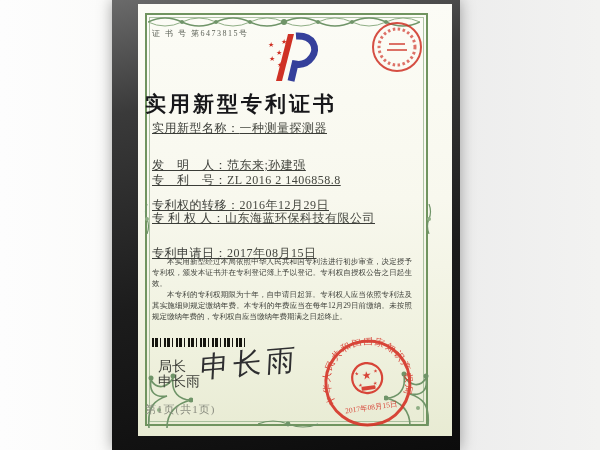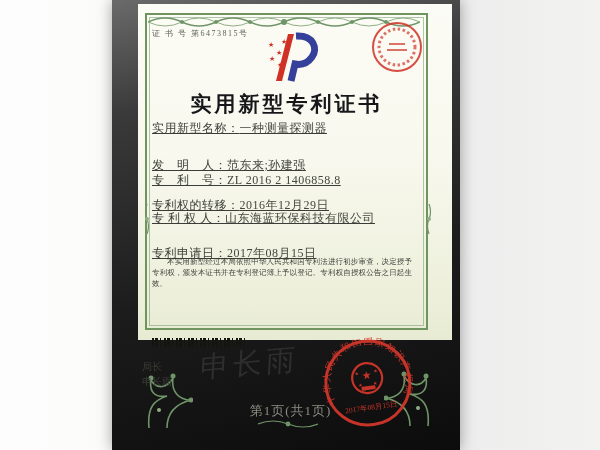--- a/index.html
+++ b/index.html
@@ -8,60 +8,60 @@
     background:linear-gradient(90deg,#fdfdfd 0%,#fbfbfa 18%,#ececec 72%,#f2f2f1 100%);
     font-family:"Liberation Serif",serif;
   }
   
   .frame{
     position:absolute;left:112px;top:0;width:348px;height:450px;
     background:linear-gradient(168deg,#6a6a6a 0%,#3a3a3a 22%,#1c1c1c 60%,#0c0c0c 100%);
     box-shadow:0 0 14px rgba(0,0,0,.35);
   }
   .paper{
-    position:absolute;left:138px;top:4px;width:314px;height:336px;
+    position:absolute;left:138px;top:4px;width:314px;height:432px;
     background:linear-gradient(180deg,#fcfcf6 0%,#f8f8ee 45%,#eff1de 80%,#e8ebd3 100%);
   }
   .border-outer{
     position:absolute;left:7px;top:9px;right:24px;bottom:10px;
     border:2px solid #70945f;
   }
   .border-inner{position:absolute;inset:2px;border:1px solid #8fae85;opacity:.7;}
   .ornament{position:absolute;color:#6f9468;}
   .cert-no{position:absolute;left:14px;top:24px;font-size:8px;letter-spacing:1.5px;color:#5d6258;}
   .logo{position:absolute;left:130px;top:27px;}
   .title{
-    position:absolute;left:7px;right:24px;top:86px;text-align:center;
+    position:absolute;left:7px;right:24px;top:86px;text-align:left;
     font-size:21px;font-weight:700;color:#17171a;letter-spacing:3px;
   }
   .top-stamp{position:absolute;left:232px;top:16px;opacity:.85;}
   .fields{position:absolute;left:14px;top:0;width:280px;}
   .field-row{position:absolute;left:0;white-space:nowrap;font-size:12px;color:#3b3d38;letter-spacing:.5px;text-decoration:underline;}
   .field-row .lab{color:#3b3d38;}
   .field-row .val{color:#44463f;}
   .r0{top:116px}.r1{top:153px}.r2{top:168px}.r3{top:193px}.r4{top:206px}.r5{top:241px}
   .paras{
     position:absolute;left:14px;top:253px;width:272px;
     font-size:7.5px;line-height:10.8px;color:#3c3e38;text-align:justify;
   }
   .paras p{margin:0 12px 1px 0;text-indent:2em;}
   .barcode{
     position:absolute;left:14px;top:334px;width:94px;height:9px;
     background:
       repeating-linear-gradient(90deg,#15150f 0 2px,transparent 2px 3px,#15150f 3px 6px,transparent 6px 8px,#15150f 8px 9px,transparent 9px 12px);
   }
-  .sig-labels{position:absolute;left:4px;top:355px;font-size:10px;color:#3c3e38;line-height:15px;}
+  .sig-labels{position:absolute;left:20px;top:355px;font-size:14px;color:#3c3e38;line-height:15px;}
   .signature{
     position:absolute;left:62px;top:340px;font-size:29px;color:#2e2e30;
     transform:rotate(-5deg) skewX(-8deg);letter-spacing:4px;font-family:"Liberation Serif",serif;
   }
   .seal{position:absolute;left:182px;top:334px;transform:rotate(-8deg);opacity:.92;}
   .page-footer{
-    position:absolute;left:7px;right:24px;top:398px;text-align:center;
-    font-size:13px;color:#8a8d80;letter-spacing:1px;padding-left:8px;
+    position:absolute;left:7px;right:24px;top:398px;
+    font-size:11px;color:#8a8d80;letter-spacing:1px;
   }
   svg{display:block}
 </style>
 </head>
 <body>
 
 <div class="stage">
   <div class="frame"></div>
 
   <div class="paper">
@@ -141,20 +141,21 @@
       <div class="field-row r0"><span class="lab">实用新型名称：</span><span class="val">一种测量探测器</span></div>
       <div class="field-row r1"><span class="lab">发　明　人：</span><span class="val">范东来;孙建强</span></div>
       <div class="field-row r2"><span class="lab">专　利　号：</span><span class="val">ZL 2016 2 1406858.8</span></div>
       <div class="field-row r3"><span class="lab">专利权的转移：</span><span class="val">2016年12月29日</span></div>
       <div class="field-row r4"><span class="lab">专 利 权 人：</span><span class="val">山东海蓝环保科技有限公司</span></div>
       <div class="field-row r5"><span class="lab">专利申请日：</span><span class="val">2017年08月15日</span></div>
     </div>
 
     <div class="paras">
       <p>本实用新型经过本局依照中华人民共和国专利法进行初步审查，决定授予专利权，颁发本证书并在专利登记簿上予以登记。专利权自授权公告之日起生效。</p>
+      <p>本专利的专利权期限为十年，自申请日起算。专利权人应当依照专利法及其实施细则规定缴纳年费。本专利的年费应当在每年12月29日前缴纳。未按照规定缴纳年费的，专利权自应当缴纳年费期满之日起终止。</p>
     </div>
 
     <div class="barcode"></div>
 
     <div class="sig-labels">
       <div>局长</div>
       <div>申长雨</div>
     </div>
     <div class="signature">申长雨</div>
 

